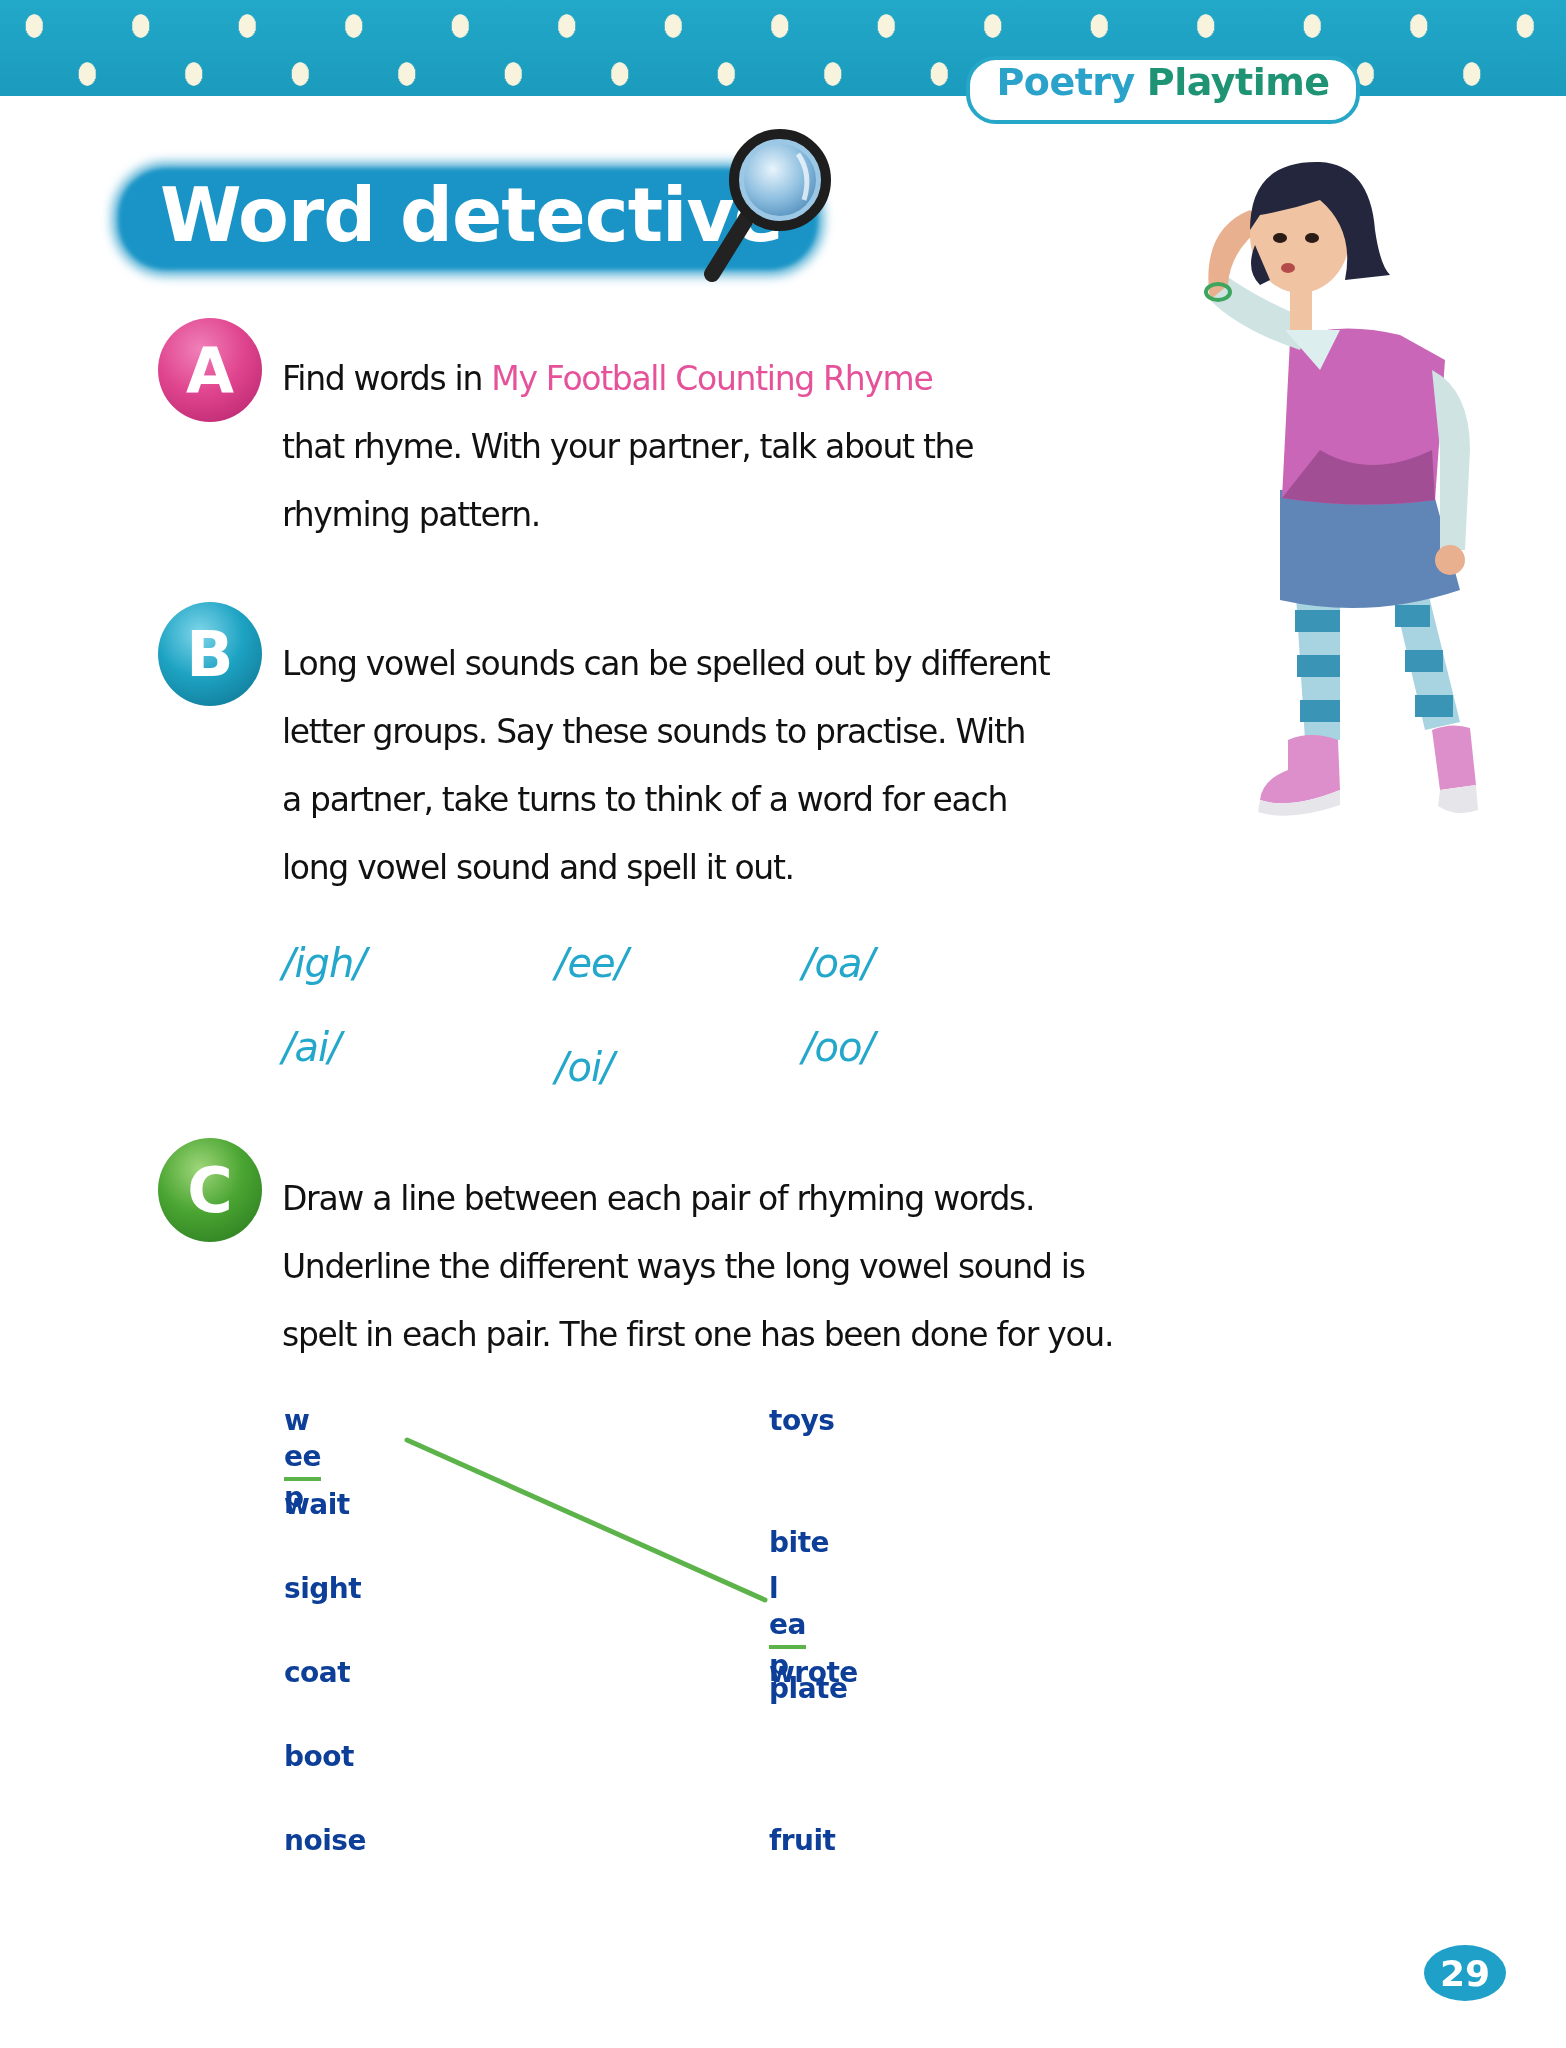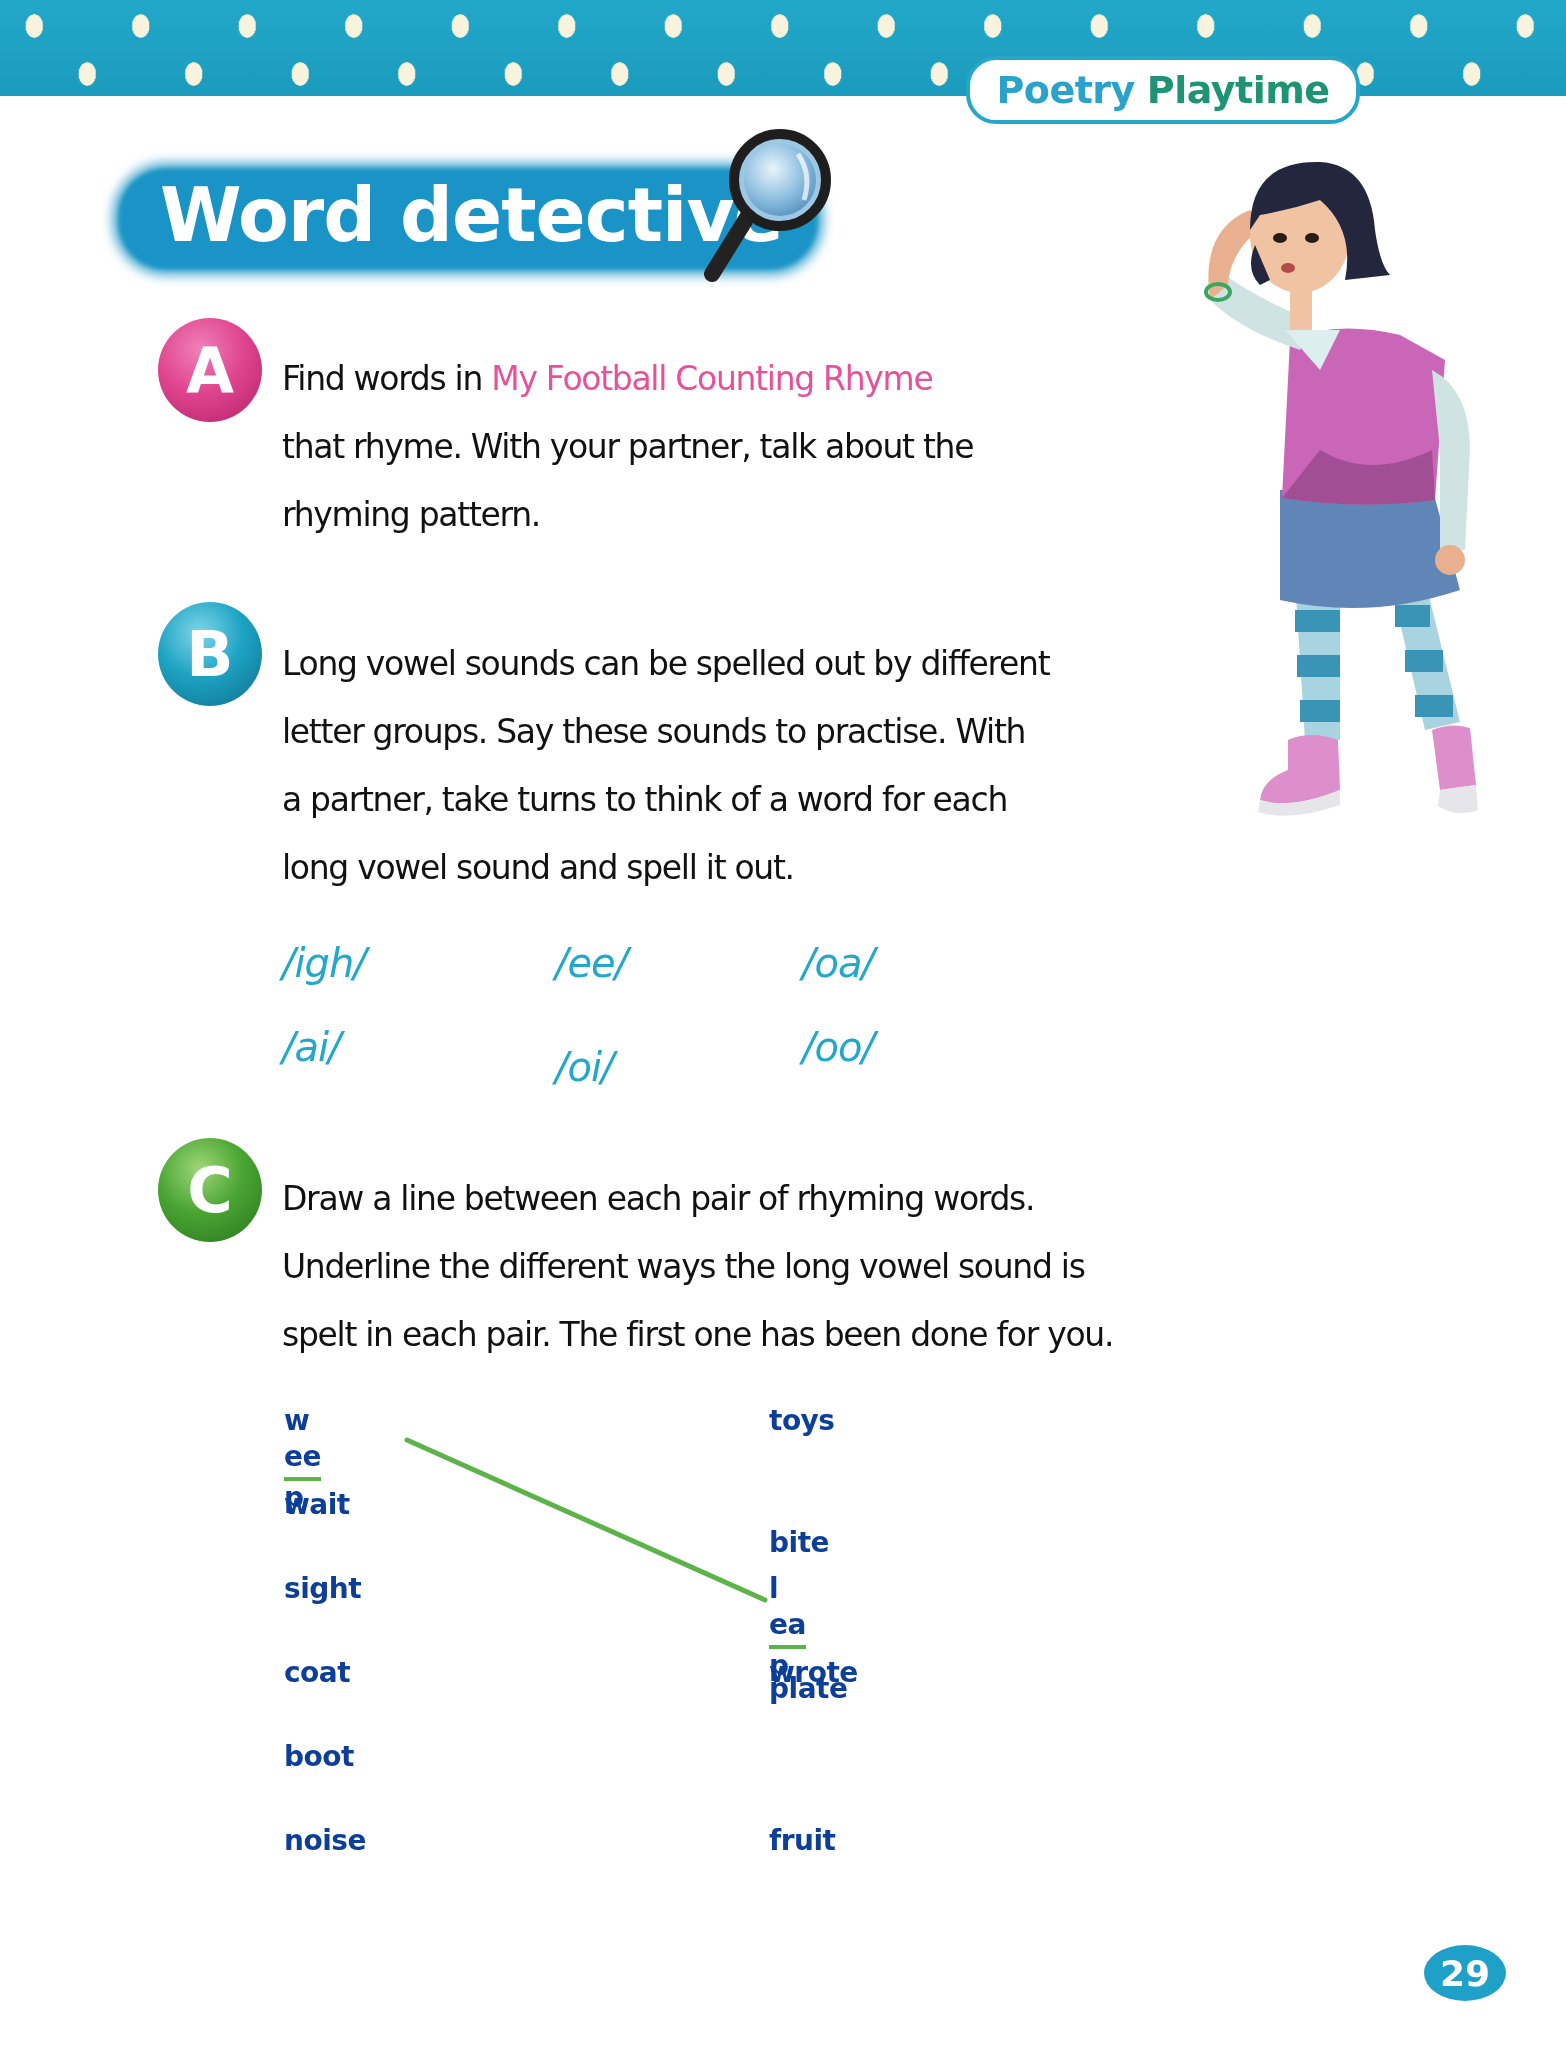--- a/index.html
+++ b/index.html
@@ -14,21 +14,21 @@
         radial-gradient(ellipse 9px 12px at 50% 50%, #f7f3dc 95%, transparent 100%),
         radial-gradient(ellipse 9px 12px at 50% 50%, #f7f3dc 95%, transparent 100%),
         linear-gradient(180deg, #22a8c9 0%, #1b9bbd 100%);
       background-size: 106.5px 48px, 106.5px 48px, 100% 100%;
       background-position: -19px 2px, 34px 50px, 0 0;
       background-repeat: repeat-x, repeat-x, no-repeat;
     }
     .section-tag {
       position: absolute; left: 966px; top: 56px; height: 68px; width: 394px;
       background: #fff; border: 4px solid #27a7c8; border-radius: 30px;
-      display: flex; align-items: center; justify-content: center;
+      display: flex; justify-content: center;
       font-family: "DejaVu Sans", sans-serif; font-weight: bold; font-size: 38px;
       letter-spacing: -0.5px;
     }
     .section-tag .w1 { color: #2aa2c9; margin-right: 12px; }
     .section-tag .w2 { color: #1f9474; }
 
     
     .title-wrap { position: absolute; left: 118px; top: 150px; width: 720px; height: 135px; }
     .title-cloud {
       position: absolute; left: 0; top: 18px; width: 700px; height: 102px;

